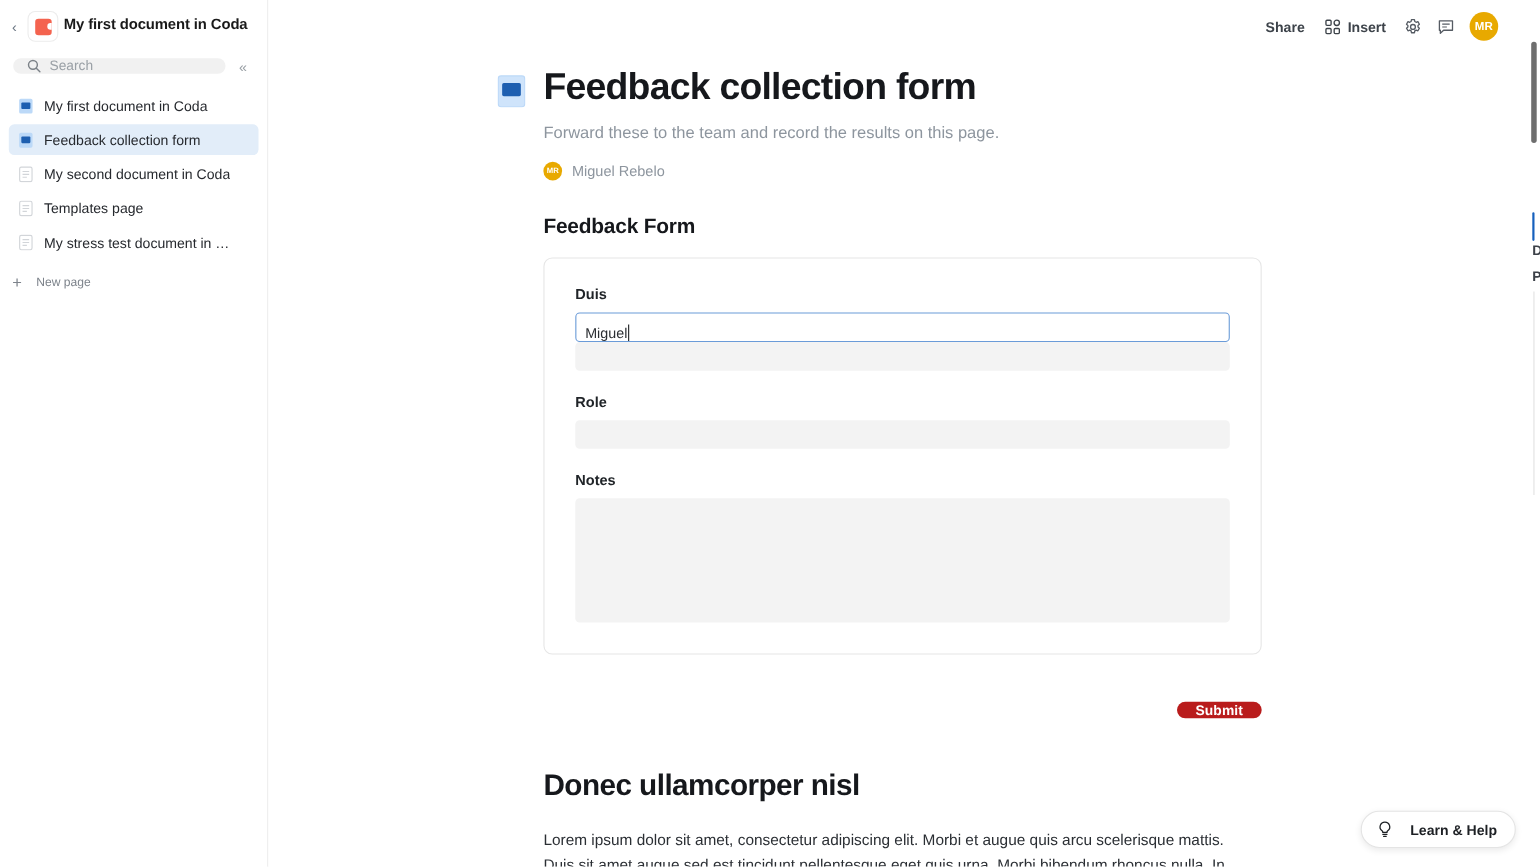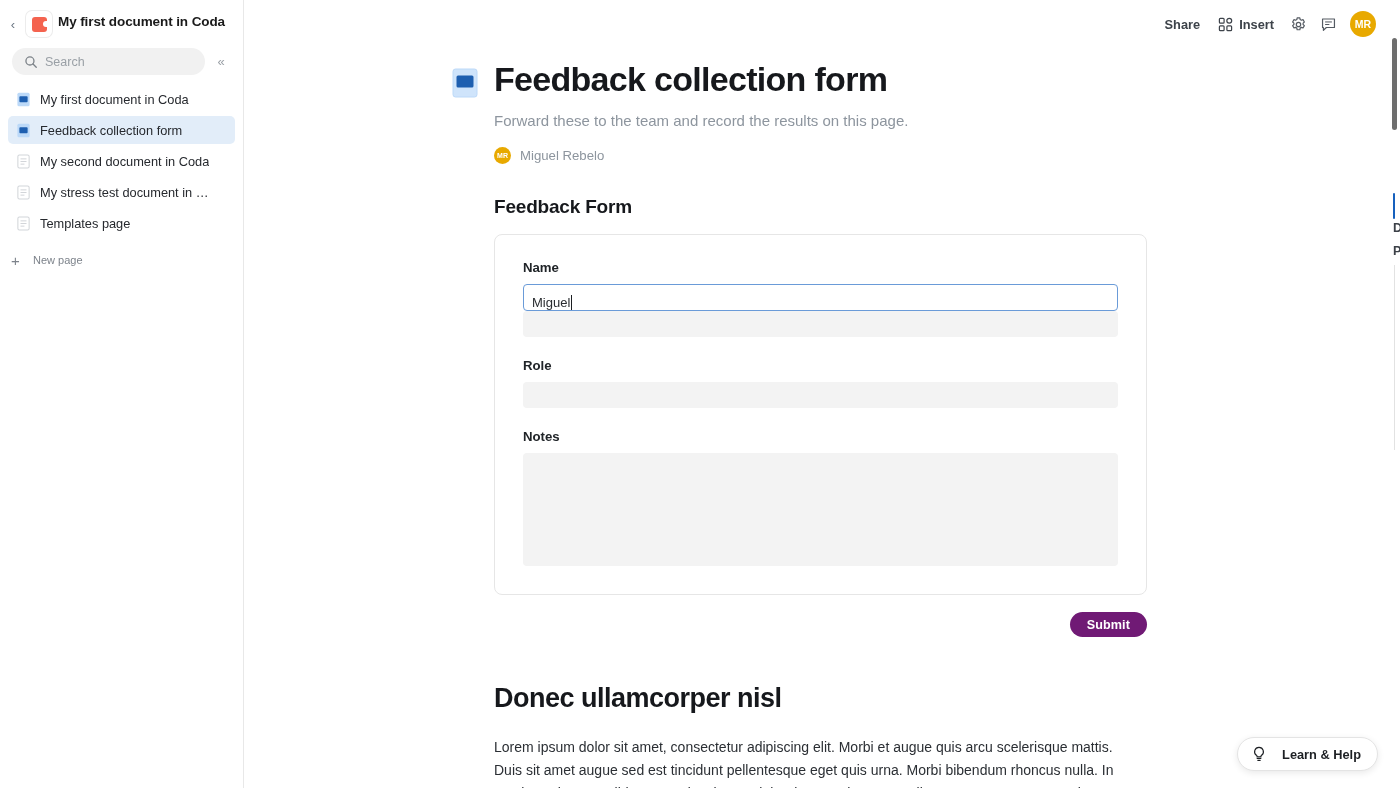--- a/index.html
+++ b/index.html
@@ -53,21 +53,21 @@
   .doc-title {
     font-size: 13.5px; font-weight: bold; color: #1a1a1a;
     line-height: 20px; padding-top: 2px; letter-spacing: -0.1px;
   }
 
   .search-row {
     display: flex; align-items: center; gap: 4px;
     padding: 4px 10px 4px 12px;
   }
   .search-box {
-    flex: 1 1 auto; height: 27px;
+    flex: 1 1 auto; height: 14px;
     background: #f1f1f1; border-radius: 14px;
     display: flex; align-items: center; gap: 7px;
     padding: 0 12px; cursor: text;
   }
   .search-box .sicon { width: 14px; height: 14px; flex: 0 0 14px; display:block; }
   .search-placeholder { font-size: 12.5px; color: #9aa0a6; }
   .collapse-btn {
     width: 24px; height: 24px; flex: 0 0 24px;
     display: flex; align-items: center; justify-content: center;
     color: #9aa0a6; font-size: 13px; cursor: pointer;
@@ -92,21 +92,21 @@
     height: 28px; padding: 0 8px; margin-top: 9px;
     border-radius: 5px; cursor: pointer;
   }
   .new-page .plus { width: 15px; flex:0 0 15px; text-align:center; color: #7d838b; font-size: 15px; line-height: 15px;}
   .new-page .label { font-size: 11px; color: #7d838b; }
 
   
   .topbar {
     position: absolute; top: 0; right: 0;
     height: 48px; display: flex; align-items: center; gap: 0px;
-    padding-right: 24px; z-index: 30;
+    padding-right: 38px; z-index: 30;
   }
   .tb-item {
     display: flex; align-items: center; gap: 6px;
     height: 30px; padding: 0 9px; border-radius: 5px;
     cursor: pointer; font-size: 12.8px; font-weight: bold; color: #3d434a;
   }
   .tb-icon-btn {
     width: 30px; height: 30px; border-radius: 5px;
     display: flex; align-items: center; justify-content: center;
     cursor: pointer; color: #555b63;
@@ -179,26 +179,27 @@
     width: 100%; height: 26px;
     background: #f3f3f3; border-radius: 4px;
   }
   .filled-area {
     width: 100%; height: 113px;
     background: #f3f3f3; border-radius: 4px;
   }
 
   .submit-row { margin: 17px 0 0 42px; width: 653px; display: flex; justify-content: flex-end; }
   .submit-btn {
-    background: #701a75; color: #fff;
+    background: #b91c1c; color: #fff;
     font-size: 12.6px; font-weight: bold;
     border: none; border-radius: 14px;
-    height: 25px; padding: 0 17px; cursor: pointer;
+    height: 15px; padding: 0 17px; cursor: pointer;
     font-family: "Liberation Sans", sans-serif;
     letter-spacing: 0.1px;
+    margin-top: 26px;
   }
 
   .body-h1 {
     font-size: 27px; font-weight: bold; color: #16181c;
     margin: 46px 0 0 42px; letter-spacing: -0.5px;
   }
   .body-p {
     font-size: 14px; color: #2b2f34; line-height: 23px;
     margin: 22px 0 0 42px; width: 645px;
   }
@@ -295,30 +296,30 @@
           </svg>
           <span class="label">My second document in Coda</span>
         </div>
         <div class="page-item">
           <svg class="pg-icon" viewBox="0 0 16 16">
             <rect x="2" y="1" width="12" height="14" rx="1.6" fill="none" stroke="#d2d5d9" stroke-width="1.1"></rect>
             <line x1="4.8" y1="5.2" x2="11.2" y2="5.2" stroke="#d2d5d9" stroke-width="1.1"></line>
             <line x1="4.8" y1="8" x2="11.2" y2="8" stroke="#d2d5d9" stroke-width="1.1"></line>
             <line x1="4.8" y1="10.8" x2="9" y2="10.8" stroke="#d2d5d9" stroke-width="1.1"></line>
           </svg>
-          <span class="label">My stress test document in …</span>
+          <span class="label">Templates page</span>
         </div>
         <div class="page-item">
           <svg class="pg-icon" viewBox="0 0 16 16">
             <rect x="2" y="1" width="12" height="14" rx="1.6" fill="none" stroke="#d2d5d9" stroke-width="1.1"></rect>
             <line x1="4.8" y1="5.2" x2="11.2" y2="5.2" stroke="#d2d5d9" stroke-width="1.1"></line>
             <line x1="4.8" y1="8" x2="11.2" y2="8" stroke="#d2d5d9" stroke-width="1.1"></line>
             <line x1="4.8" y1="10.8" x2="9" y2="10.8" stroke="#d2d5d9" stroke-width="1.1"></line>
           </svg>
-          <span class="label">Templates page</span>
+          <span class="label">My stress test document in …</span>
         </div>
       </nav>
 
     <div class="new-page">
       <span class="plus">+</span>
       <span class="label">New page</span>
     </div>
   </aside>
 
   <main class="main">
@@ -367,21 +368,21 @@
 
         <div class="author-row">
           <div class="author-av">MR</div>
           <div class="author-name">Miguel Rebelo</div>
         </div>
 
         <div class="section-h2">Feedback Form</div>
 
         <div class="form-card">
 
-        <div class="field-label">Name</div>
+        <div class="field-label">Duis</div>
             <div class="text-input">
               <span>Miguel</span>
               <span class="caret"></span>
             </div>
             <div class="filled-input"></div>
             <div class="field-label mt">Role</div>
             <div class="filled-input"></div>
             <div class="field-label mt">Notes</div>
             <div class="filled-area"></div>
           </div>

